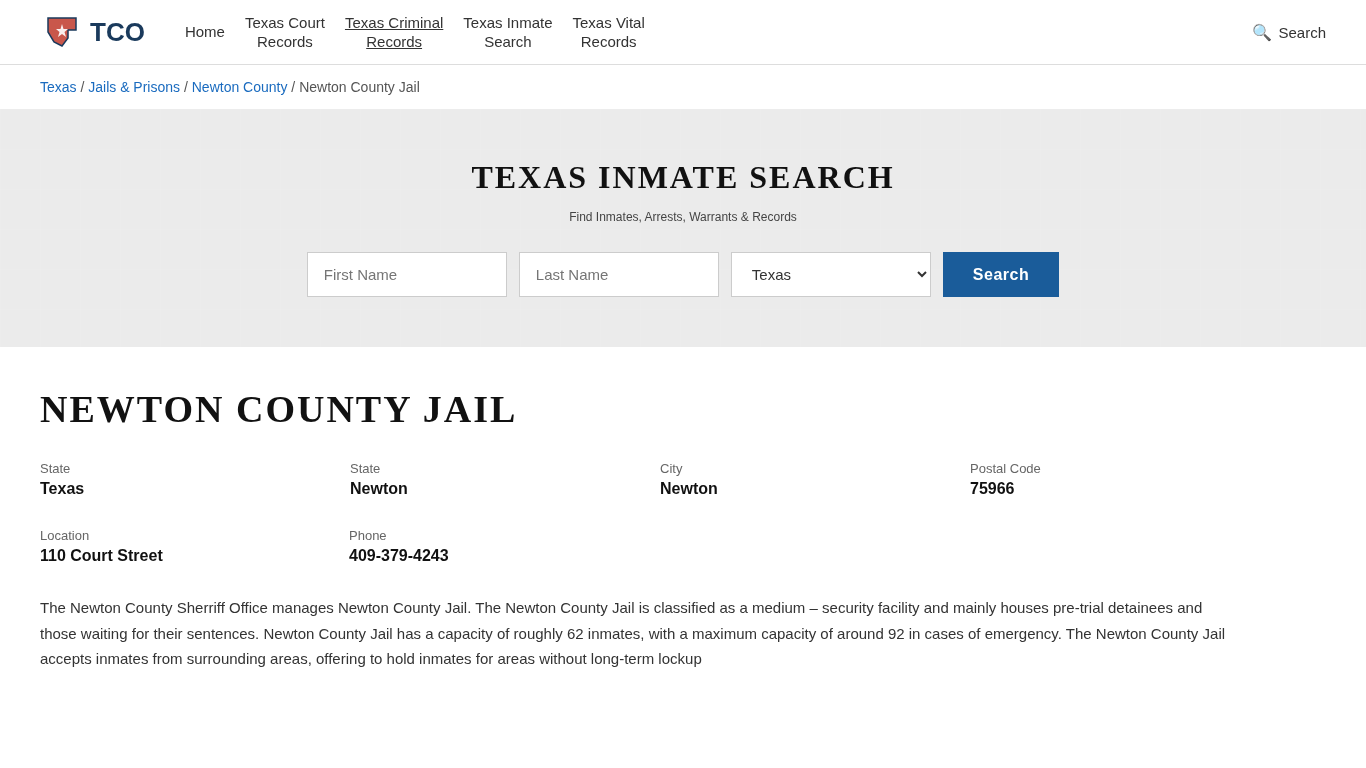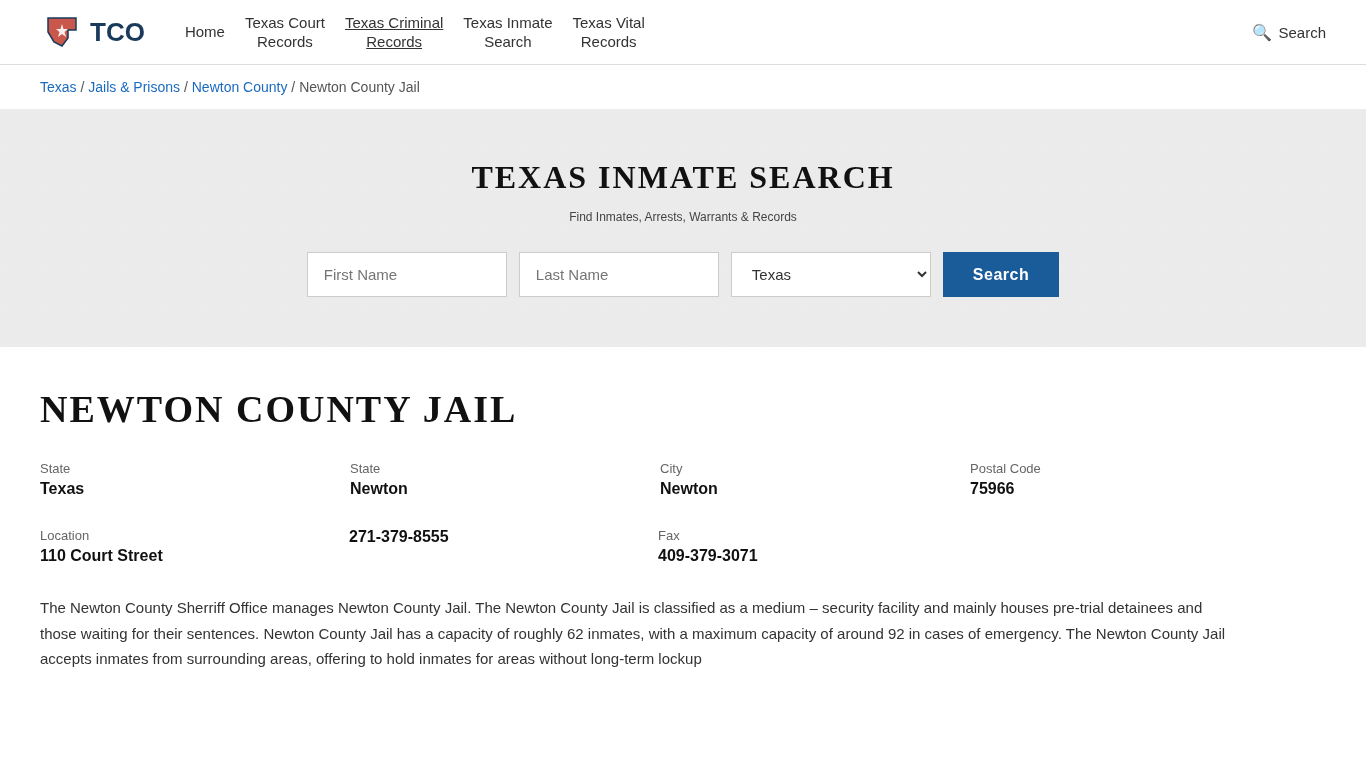--- a/index.html
+++ b/index.html
@@ -239,23 +239,20 @@
       <span class="value">75966</span>
     </div>
   </div>
 
   <div class="info-grid-row2">
     <div class="info-field">
       <label>Location</label>
       <span class="value">110 Court Street</span>
     </div>
     <div class="info-field">
-      <span class="value">271-379-8555</span>
-    </div>
-    <div class="info-field">
-      <label>Fax</label>
-      <span class="value">409-379-3071</span>
+      <label>Phone</label>
+      <span class="value">409-379-4243</span>
     </div>
     <div class="info-field"></div>
   </div>
 
   <p class="description">The Newton County Sherriff Office manages Newton County Jail. The Newton County Jail is classified as a medium – security facility and mainly houses pre-trial detainees and those waiting for their sentences. Newton County Jail has a capacity of roughly 62 inmates, with a maximum capacity of around 92 in cases of emergency. The Newton County Jail accepts inmates from surrounding areas, offering to hold inmates for areas without long-term lockup</p>
 </div>
 
 </body></html>

